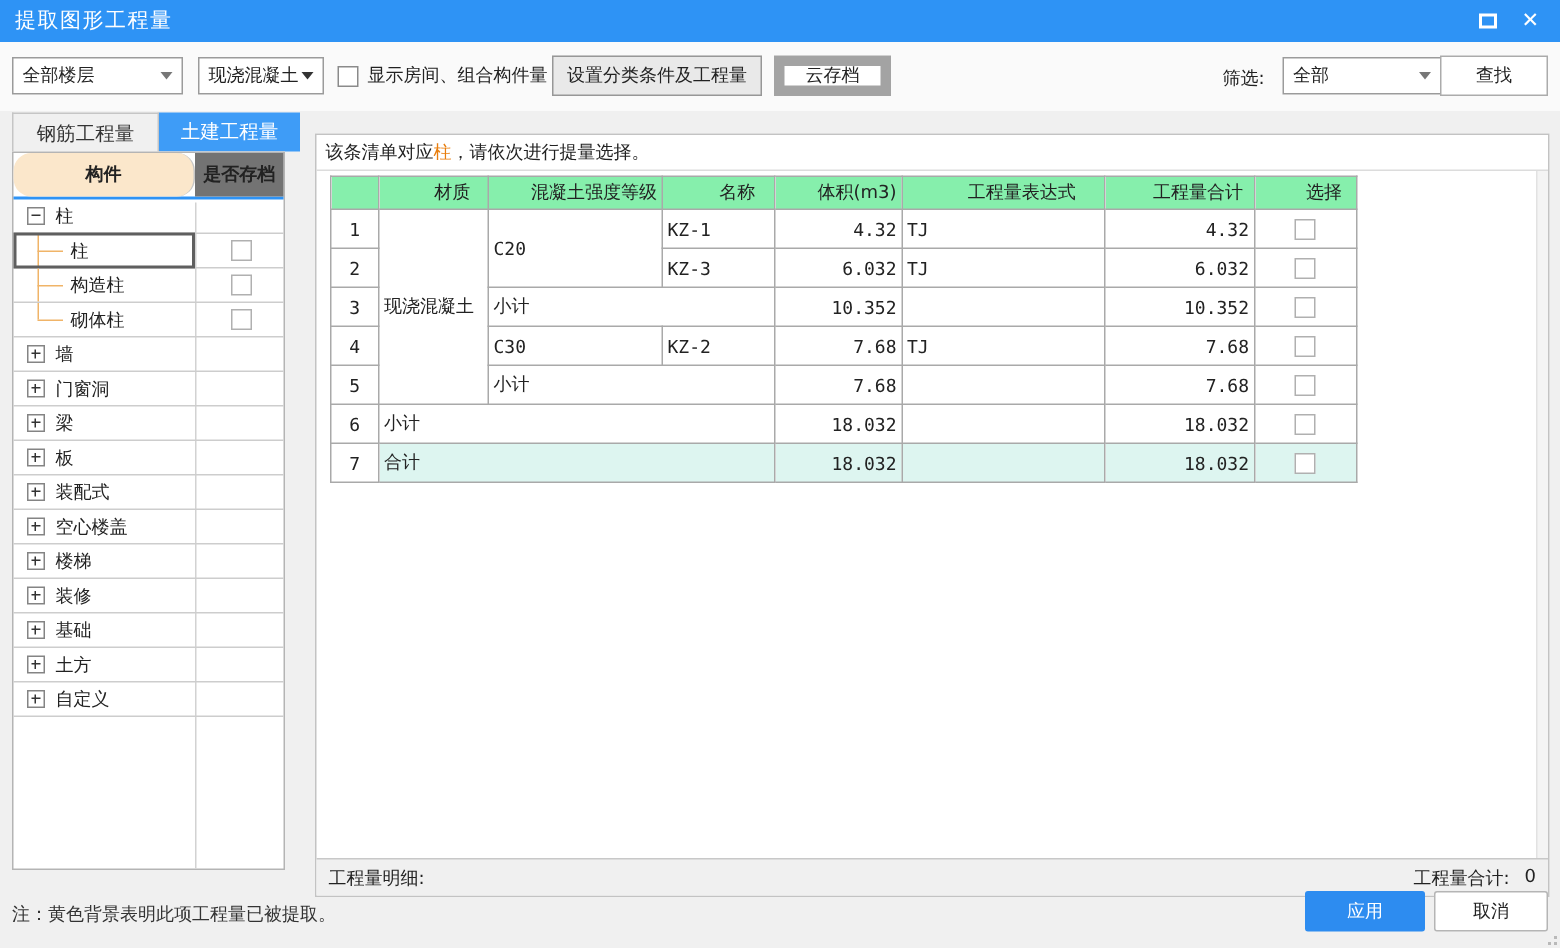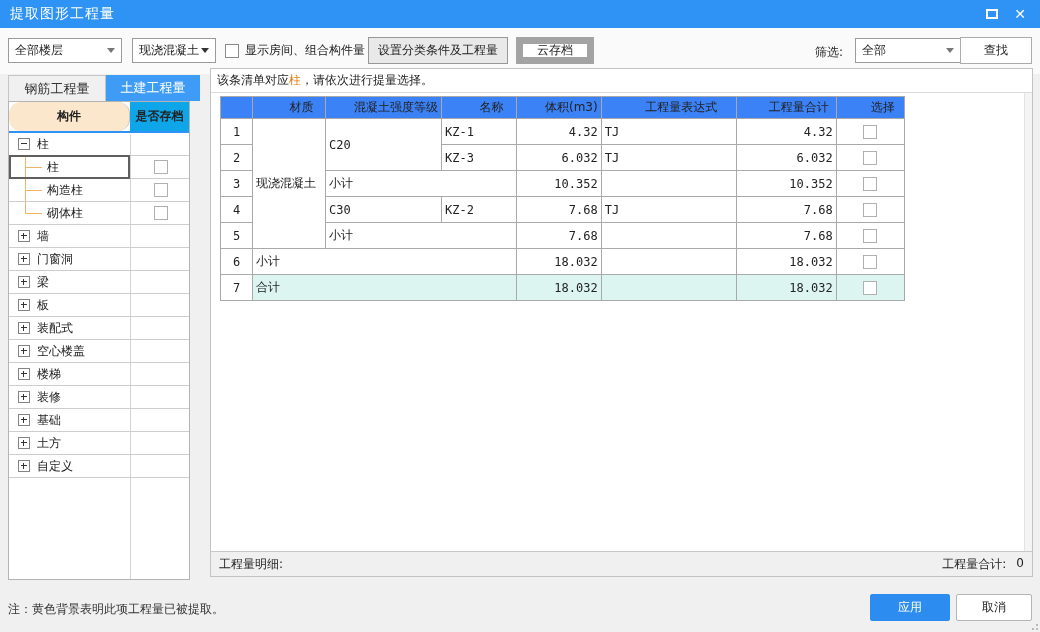--- a/index.html
+++ b/index.html
@@ -31,46 +31,46 @@
 
   
   .tabs{position:absolute;left:8px;top:75px;display:flex;}
   .tab{height:26px;display:flex;align-items:center;justify-content:center;font-size:13px;cursor:pointer;}
   .tab.inactive{width:98px;background:#f0f0f0;border:1px solid #c5c5c5;border-bottom:none;color:#333;}
   .tab.active{width:94px;background:#3e9cf7;color:#fff;}
 
   .left-panel{position:absolute;left:8px;top:101px;width:182px;height:479px;background:#fff;border:1px solid #b4b4b4;}
   .lp-header{display:flex;height:31px;border-bottom:2px solid #2e93f5;}
   .lp-h1{width:121px;background:#fbe7cb;display:flex;align-items:center;justify-content:center;font-weight:bold;border-right:1px solid #c6c6c6;border-radius:12px;}
-  .lp-h2{flex:1;background:#0ea5e9;display:flex;align-items:center;justify-content:center;font-weight:bold;}
+  .lp-h2{flex:1;background:#737373;display:flex;align-items:center;justify-content:center;font-weight:bold;}
   .lp-coldiv{position:absolute;left:121px;top:33px;bottom:0;width:0;border-left:1px solid #d2d2d2;}
   .trow{position:relative;height:23px;border-bottom:1px solid #cdcdcd;display:flex;align-items:center;}
   .expand{position:absolute;left:9px;top:5px;width:12px;height:12px;border:1px solid #848484;background:#fff;cursor:pointer;}
   .expand::before{content:"";position:absolute;left:2px;right:2px;top:4px;height:1px;background:#333;}
   .expand.plus::after{content:"";position:absolute;top:2px;bottom:2px;left:4px;width:1px;background:#333;}
   .trow .plabel{margin-left:28px;}
   .trow .clabel{margin-left:38px;}
   .vline{position:absolute;left:16px;top:0;bottom:0;width:0;border-left:1px solid #f0b468;}
   .vline.half{bottom:11px;}
   .stub{position:absolute;left:16px;top:11px;width:17px;height:0;border-top:1px solid #f0b468;}
   .sel-box{position:absolute;left:0;top:-1px;width:121px;height:24px;border:2px solid #5f5f5f;pointer-events:none;}
   .row-chk{position:absolute;left:145px;top:4px;width:14px;height:14px;border:1px solid #b0b0b0;background:#fff;cursor:pointer;}
 
   
-  .right-panel{position:absolute;left:210px;top:68px;width:823px;height:509px;background:#fff;border:1px solid #c3c3c3;}
+  .right-panel{position:absolute;left:210px;top:89px;width:823px;height:509px;background:#fff;border:1px solid #c3c3c3;}
   .notice{height:24px;display:flex;align-items:center;padding-left:6px;border-bottom:1px solid #dcdcdc;}
   .notice .hl{color:#e87d0d;}
   .gutter{position:absolute;right:0;top:24px;bottom:25px;width:8px;background:#f4f4f4;border-left:1px solid #e2e2e2;}
   .rp-bottom{position:absolute;left:0;right:0;bottom:0;height:25px;background:#f0f0f0;border-top:1px solid #c8c8c8;display:flex;align-items:center;padding:0 8px;}
   .rp-total{margin-left:auto;display:flex;gap:10px;}
 
   
   table.qty{position:absolute;left:9px;top:27px;border-collapse:collapse;table-layout:fixed;font-size:12px;}
   table.qty th,table.qty td{border:1px solid #a9a9a9;height:26px;padding:0 3px;overflow:hidden;white-space:nowrap;}
-  table.qty th{height:22px;background:#3b82f6;font-weight:normal;text-align:center;padding-left:28px;}
+  table.qty th{height:22px;background:#86efac;font-weight:normal;text-align:center;padding-left:28px;}
   td.num{text-align:center;font-family:"DejaVu Sans Mono",monospace;}
   td.val{text-align:right;font-family:"DejaVu Sans Mono",monospace;}
   td.txt{text-align:left;font-family:"DejaVu Sans Mono",monospace;}
   td.cjk{text-align:left;}
   td.chk-cell{text-align:center;}
   .tbl-chk{width:14px;height:14px;border:1px solid #b0b0b0;background:#fff;display:inline-block;cursor:pointer;vertical-align:middle;}
   tr.total-row td{background:#ddf5f0;}
   tr.total-row td.num{background:#fff;}
 
   

